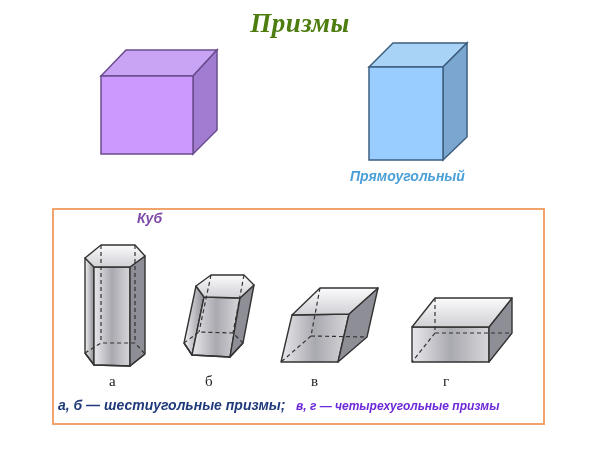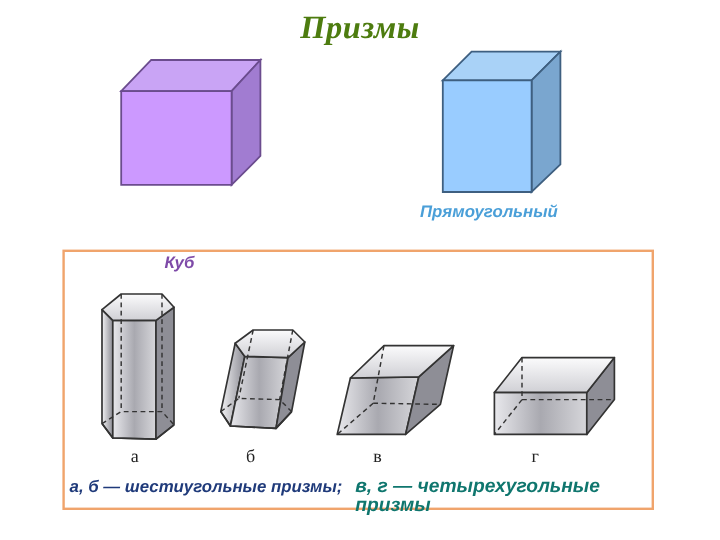--- a/index.html
+++ b/index.html
@@ -5,21 +5,21 @@
   html, body { margin:0; padding:0; background:#ffffff; }
   body { width:600px; height:450px; position:relative; overflow:hidden; font-family:"Liberation Sans", sans-serif; }
   .title { position:absolute; left:0; width:600px; top:8px; text-align:center; font-family:"Liberation Serif", serif; font-weight:bold; font-style:italic; font-size:27px; color:#4d7c0f; letter-spacing:0.5px; }
   svg.art { position:absolute; left:0; top:0; }
   .lbl { position:absolute; font-family:"Liberation Sans", sans-serif; font-style:italic; font-weight:bold; }
   .cube-lbl { left:137px; top:170px; font-size:14px; color:#7e4aa8;margin-top:40px; }
   .par-lbl { left:350px; top:169px; font-size:14px; line-height:14px; color:#4a9fd8; }
   .box { position:absolute; left:52px; top:208px; width:493px; height:217px; border:2px solid #f0a46c; box-sizing:border-box; }
   .letter { position:absolute; top:373px; font-family:"Liberation Serif", serif; font-size:15px; color:#222; }
   .cap1 { left:58px; top:397px; font-size:14px; color:#1f3a7a; white-space:nowrap;text-align:center; }
-  .cap2 { left:296px; top:398px; font-size:16px; line-height:16px; color:#0f766e; width:220px; }
+  .cap2 { left:296px; top:398px; font-size:12px; line-height:16px; color:#6d28d9; width:220px; }
 </style>
 </head>
 <body>
 
 <div class="title">Призмы</div>
 
 <svg class="art" width="600" height="450" viewBox="0 0 600 450">
   <defs>
     <linearGradient id="gF" x1="0" x2="1" y1="0" y2="0">
       <stop offset="0" stop-color="#e8e8ec"></stop>

